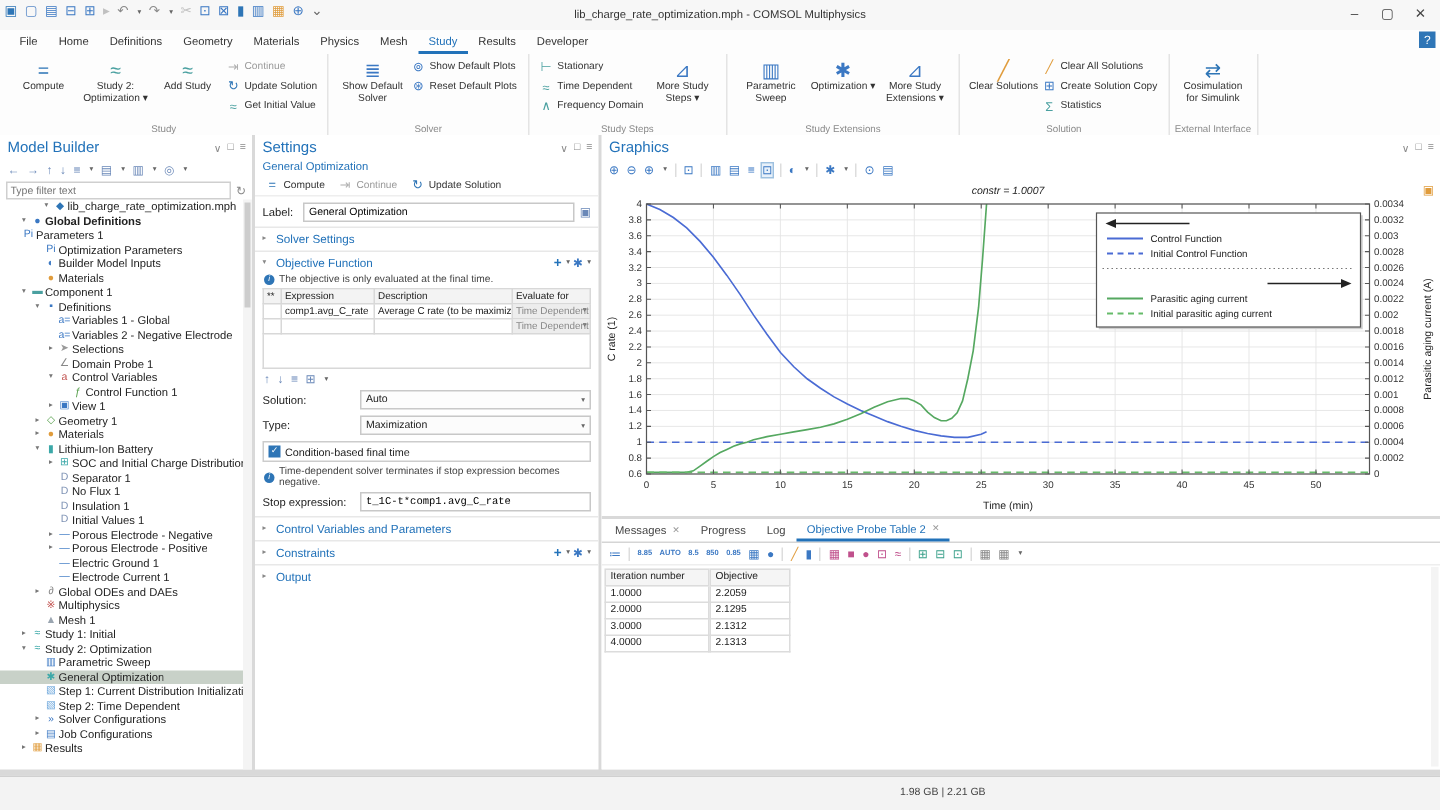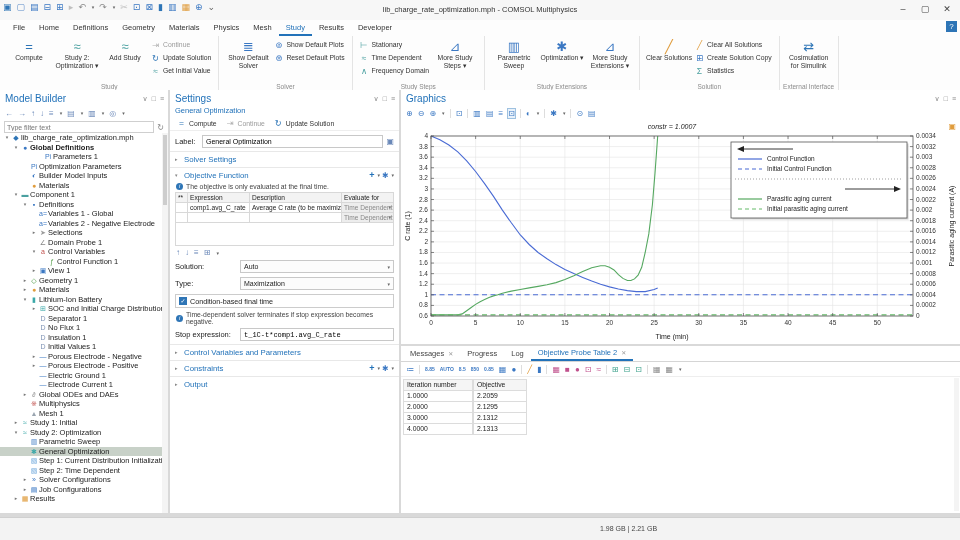--- a/index.html
+++ b/index.html
@@ -290,31 +290,31 @@
         <span class="icon" style="color: rgb(106, 136, 184);">▥</span>
         <span class="caret">▾</span>
         <span class="icon" style="color: rgb(106, 136, 184);">◎</span>
         <span class="caret">▾</span>
       </div>
     <div id="mb-filter">
       <input placeholder="Type filter text" style="">
       <span class="icon" style="color:#888">↻</span>
     </div>
     <div id="mb-tree">
-        <div class="trow" style="padding-left: 3px;">
+        <div class="trow" style="padding-left: 3px; margin-left: 24px;">
           <span class="tarr">▾</span>
           <span class="tico" style="color: rgb(46, 117, 182);">◆</span>
           <span class="tlab">lib_charge_rate_optimization.mph</span>
         </div>
         <div class="trow" style="padding-left: 12px; font-weight: bold;">
           <span class="tarr">▾</span>
           <span class="tico" style="color: rgb(59, 120, 195);">●</span>
           <span class="tlab">Global Definitions</span>
         </div>
-        <div class="trow" style="padding-left: 6px; margin-left: 29px;">
+        <div class="trow" style="padding-left: 6px;">
           <span class="tarr"></span>
           <span class="tico" style="color: rgb(59, 120, 195);">Pi</span>
           <span class="tlab">Parameters 1</span>
         </div>
         <div class="trow" style="padding-left: 21px;">
           <span class="tarr"></span>
           <span class="tico" style="color: rgb(59, 120, 195);">Pi</span>
           <span class="tlab">Optimization Parameters</span>
         </div>
         <div class="trow" style="padding-left: 21px;">

